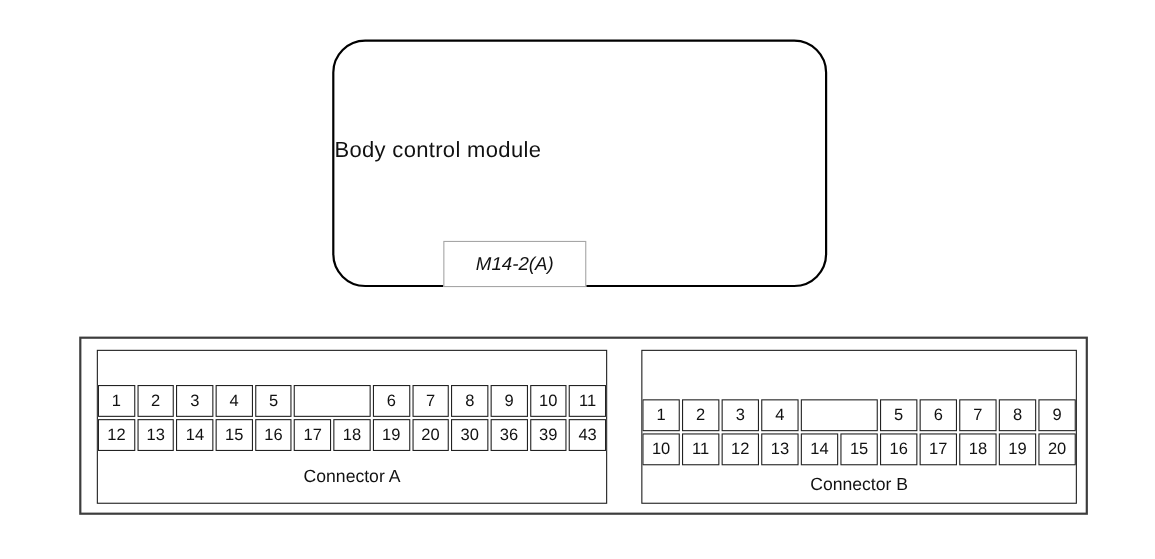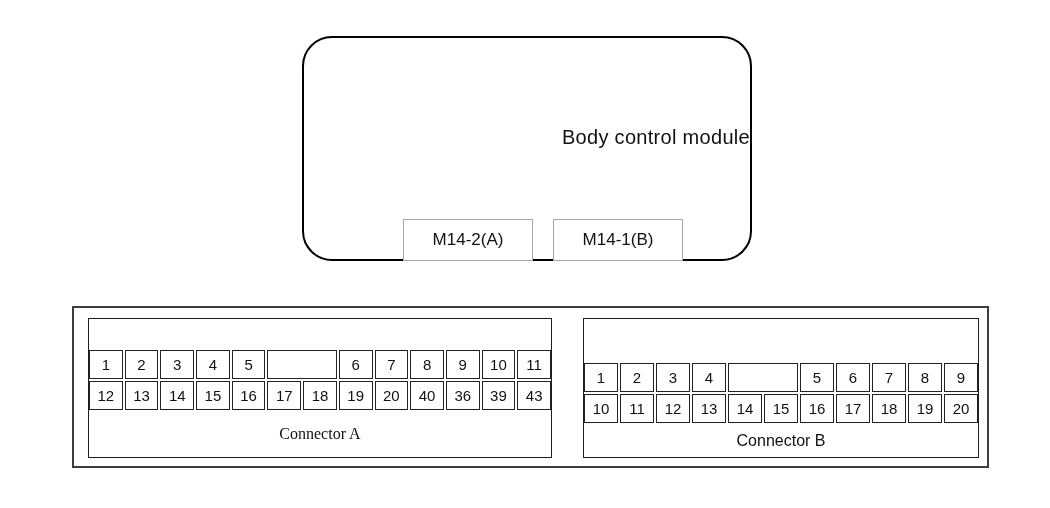--- a/index.html
+++ b/index.html
@@ -22,35 +22,36 @@
     left: 302px;
     top: 36px;
     width: 450px;
     height: 225px;
     border: 2px solid #000000;
     border-radius: 30px;
     background: #ffffff;
   }
   .module-title {
     position: absolute;
-    left: 14px;
+    left: 0;
     right: 0;
     top: 88px;
-    text-align: right;
+    text-align: left;
     font-size: 20px;
     letter-spacing: 0.3px;
     color: #111111;
     white-space: nowrap;
   }
   .module-tags {
     position: absolute;
     left: 99px;
     bottom: -2px;
     display: flex;
     gap: 20px;
+    font-style: italic;
   }
   .module-tag {
     width: 130px;
     height: 42px;
     border: 1px solid #a6a6a6;
     background: #ffffff;
     display: flex;
     align-items: center;
     justify-content: center;
     font-size: 17px;
@@ -104,36 +105,33 @@
     left: 0;
     right: 0;
     bottom: 0;
     display: flex;
     align-items: center;
     justify-content: center;
     font-size: 16px;
     color: #111111;
     white-space: nowrap;
   }
-  .connector-a .connector-label { height: 46px; font-family: Liberation Serif, serif; }
+  .connector-a .connector-label { height: 46px; }
   .connector-b .connector-label { height: 33px; }
 </style>
 </head>
 <body>
 
 <div class="stage">
 
   <div class="module-box">
     <div class="module-title">Body control module</div>
     <div class="module-tags">
       <div class="module-tag">
         <span>M14-2(A)</span>
-      </div>
-      <div class="module-tag">
-        <span>M14-1(B)</span>
       </div>
     </div>
   </div>
 
   <div class="panel">
 
     <div class="connector connector-a">
       <div class="pin-grid" style="grid-template-columns: repeat(13, 1fr);">
           <div class="pin-cell">1</div>
           <div class="pin-cell">2</div>
@@ -149,21 +147,21 @@
           <div class="pin-cell">11</div>
           <div class="pin-cell">12</div>
           <div class="pin-cell">13</div>
           <div class="pin-cell">14</div>
           <div class="pin-cell">15</div>
           <div class="pin-cell">16</div>
           <div class="pin-cell">17</div>
           <div class="pin-cell">18</div>
           <div class="pin-cell">19</div>
           <div class="pin-cell">20</div>
-          <div class="pin-cell">40</div>
+          <div class="pin-cell">30</div>
           <div class="pin-cell">36</div>
           <div class="pin-cell">39</div>
           <div class="pin-cell">43</div>
         </div>
       <div class="connector-label">Connector A</div>
     </div>
 
     <div class="connector connector-b">
       <div class="pin-grid" style="grid-template-columns: repeat(11, 1fr);">
           <div class="pin-cell">1</div>

